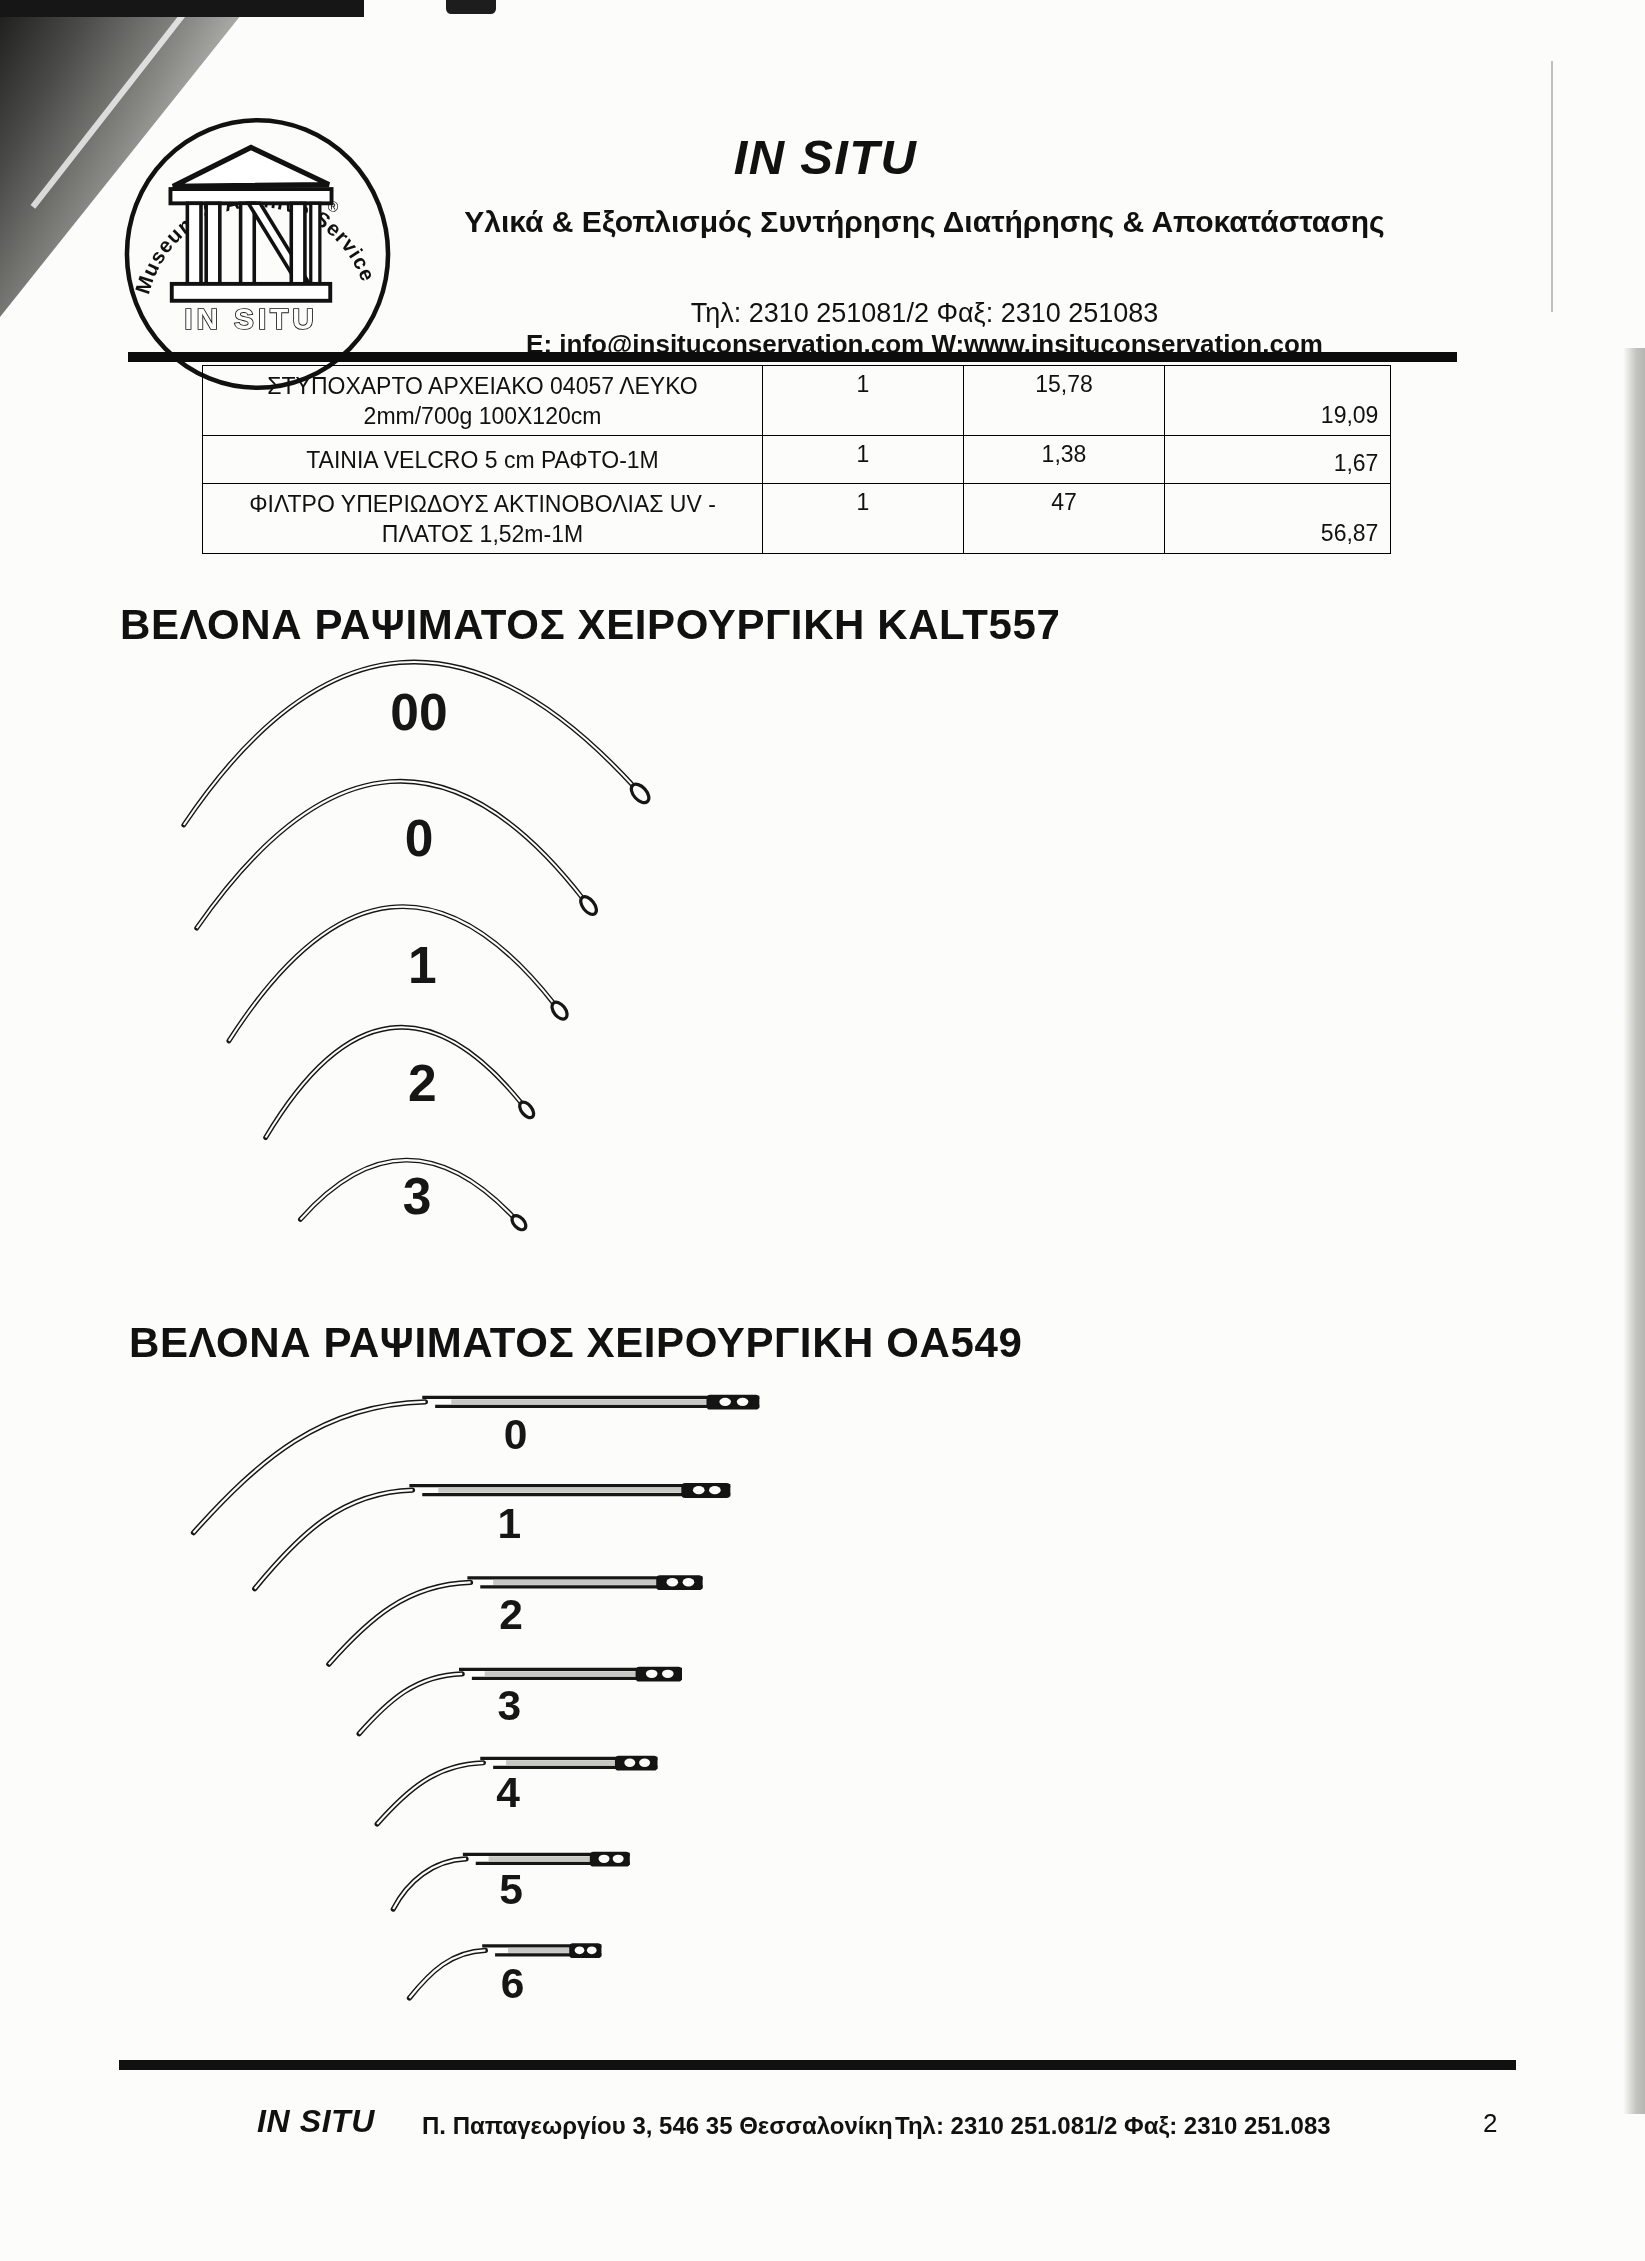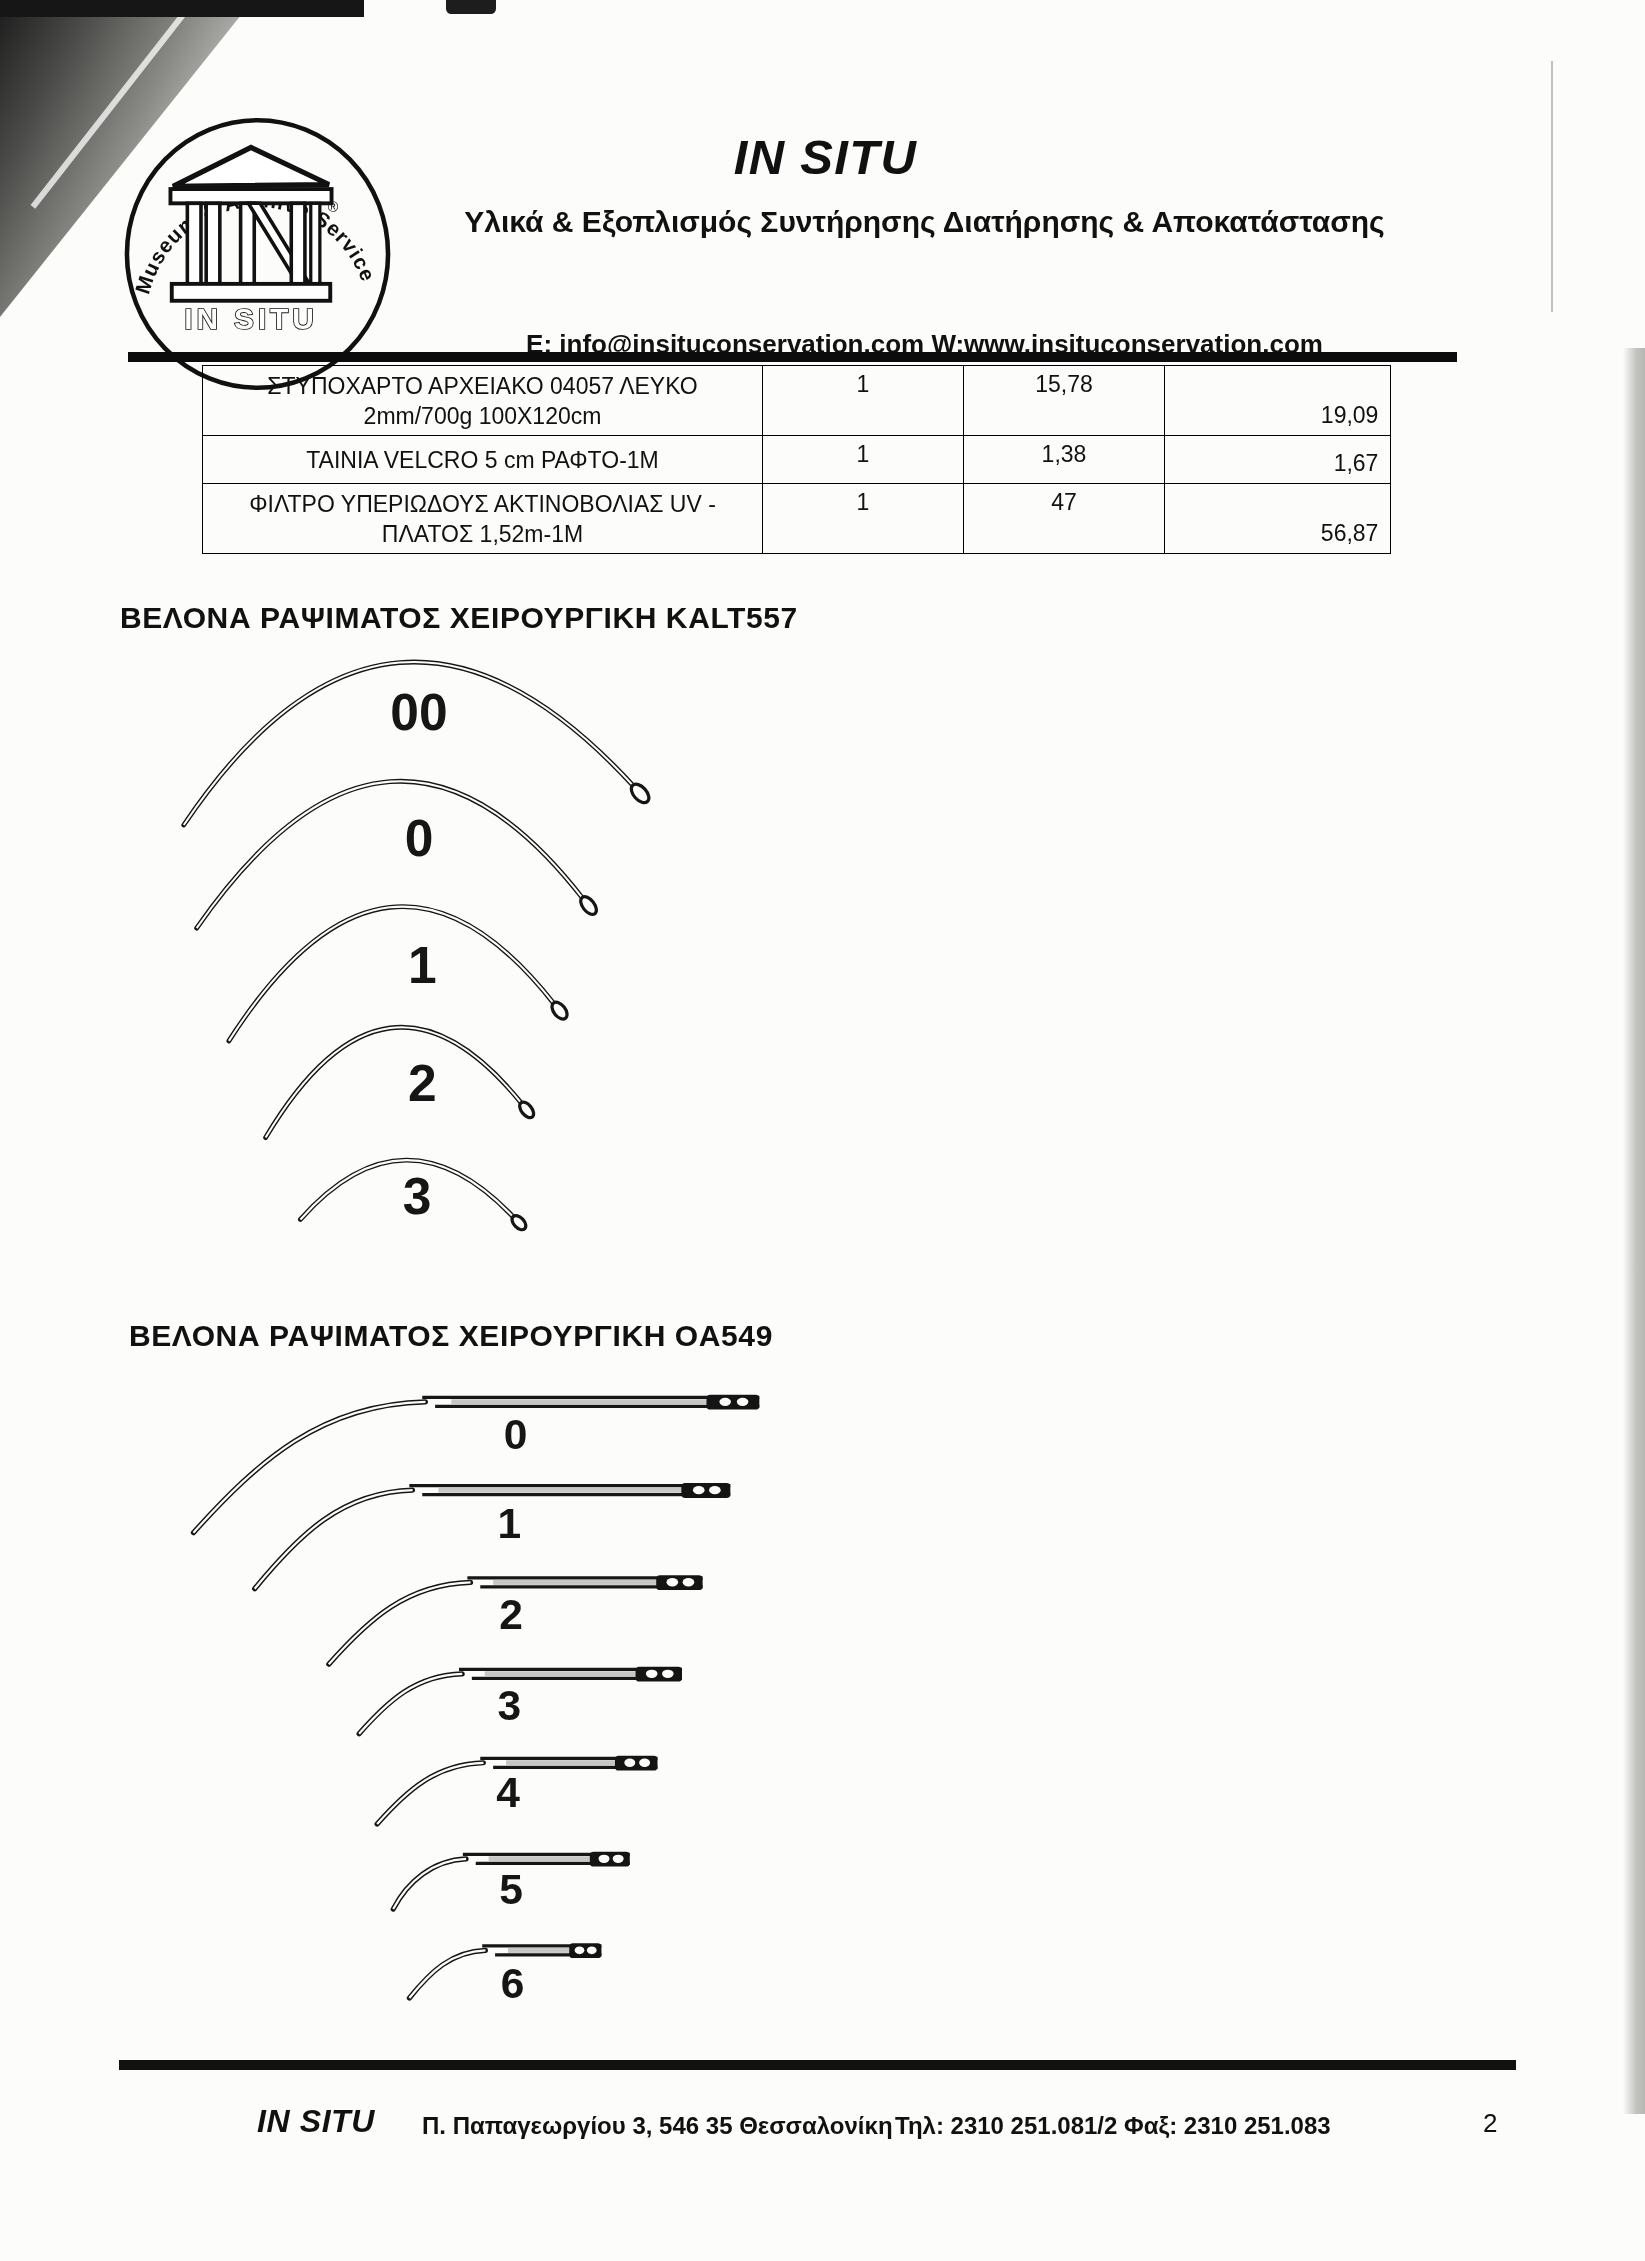--- a/index.html
+++ b/index.html
@@ -62,21 +62,21 @@
     vertical-align:top;
     overflow:hidden;
   }
   table.items td.desc{text-align:center;line-height:30px;}
   table.items td.qty{text-align:center;}
   table.items td.price{text-align:center;}
   table.items td.total{text-align:right;vertical-align:bottom;padding-bottom:6.4px;}
   tr.vmid td.desc{vertical-align:middle;}
   
   .section-heading{
-    position:absolute;font-size:30px;font-weight:bold;letter-spacing:0.6px;white-space:nowrap;
+    position:absolute;font-size:42px;font-weight:bold;letter-spacing:0.6px;white-space:nowrap;
   }
   .heading-kalt{left:120px;top:601px;}
   .heading-oa{left:129px;top:1319px;}
   
   svg.needles{position:absolute;left:0;top:0;}
   svg text{font-family:"Liberation Sans","DejaVu Sans",sans-serif;}
   
   .footer-divider{
     position:absolute;left:119px;top:2060px;width:1397px;height:9.7px;background:#111;
   }
@@ -115,20 +115,21 @@
       <rect x="262" y="136" width="21" height="124" stroke-width="5.5"></rect>
       <rect x="292" y="136" width="14" height="124" stroke-width="5"></rect>
       <rect x="78" y="260" width="244" height="26" stroke-width="6"></rect>
     </g>
     <text x="318" y="150" font-size="22" fill="#111">®</text>
     <text x="200" y="330" text-anchor="middle" font-size="46" font-weight="bold" letter-spacing="6" fill="#fff" stroke="#111" stroke-width="2.6" paint-order="stroke fill">IN SITU</text>
   </svg>
 
   <div class="brand-title">IN SITU</div>
   <div class="hline h-sub1">Υλικά &amp; Εξοπλισμός Συντήρησης Διατήρησης &amp; Αποκατάστασης</div>
+  <div class="hline h-tel">Τηλ: 2310 251081/2   Φαξ: 2310 251083</div>
   <div class="hline h-mail">E: info@insituconservation.com    W:www.insituconservation.com</div>
   <div class="black-bar"></div>
 
   <table class="items">
     <colgroup>
       <col style="width:560px">
         <col style="width:201px">
         <col style="width:201px">
         <col style="width:226px">
     </colgroup>

